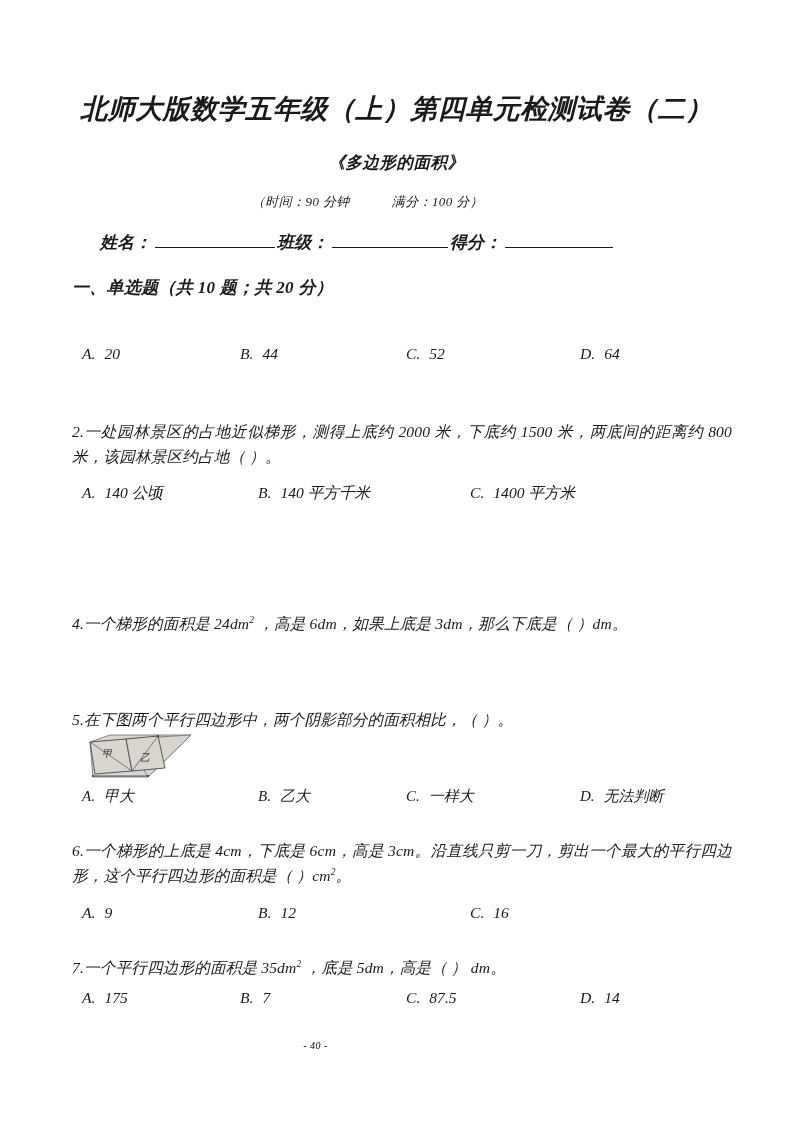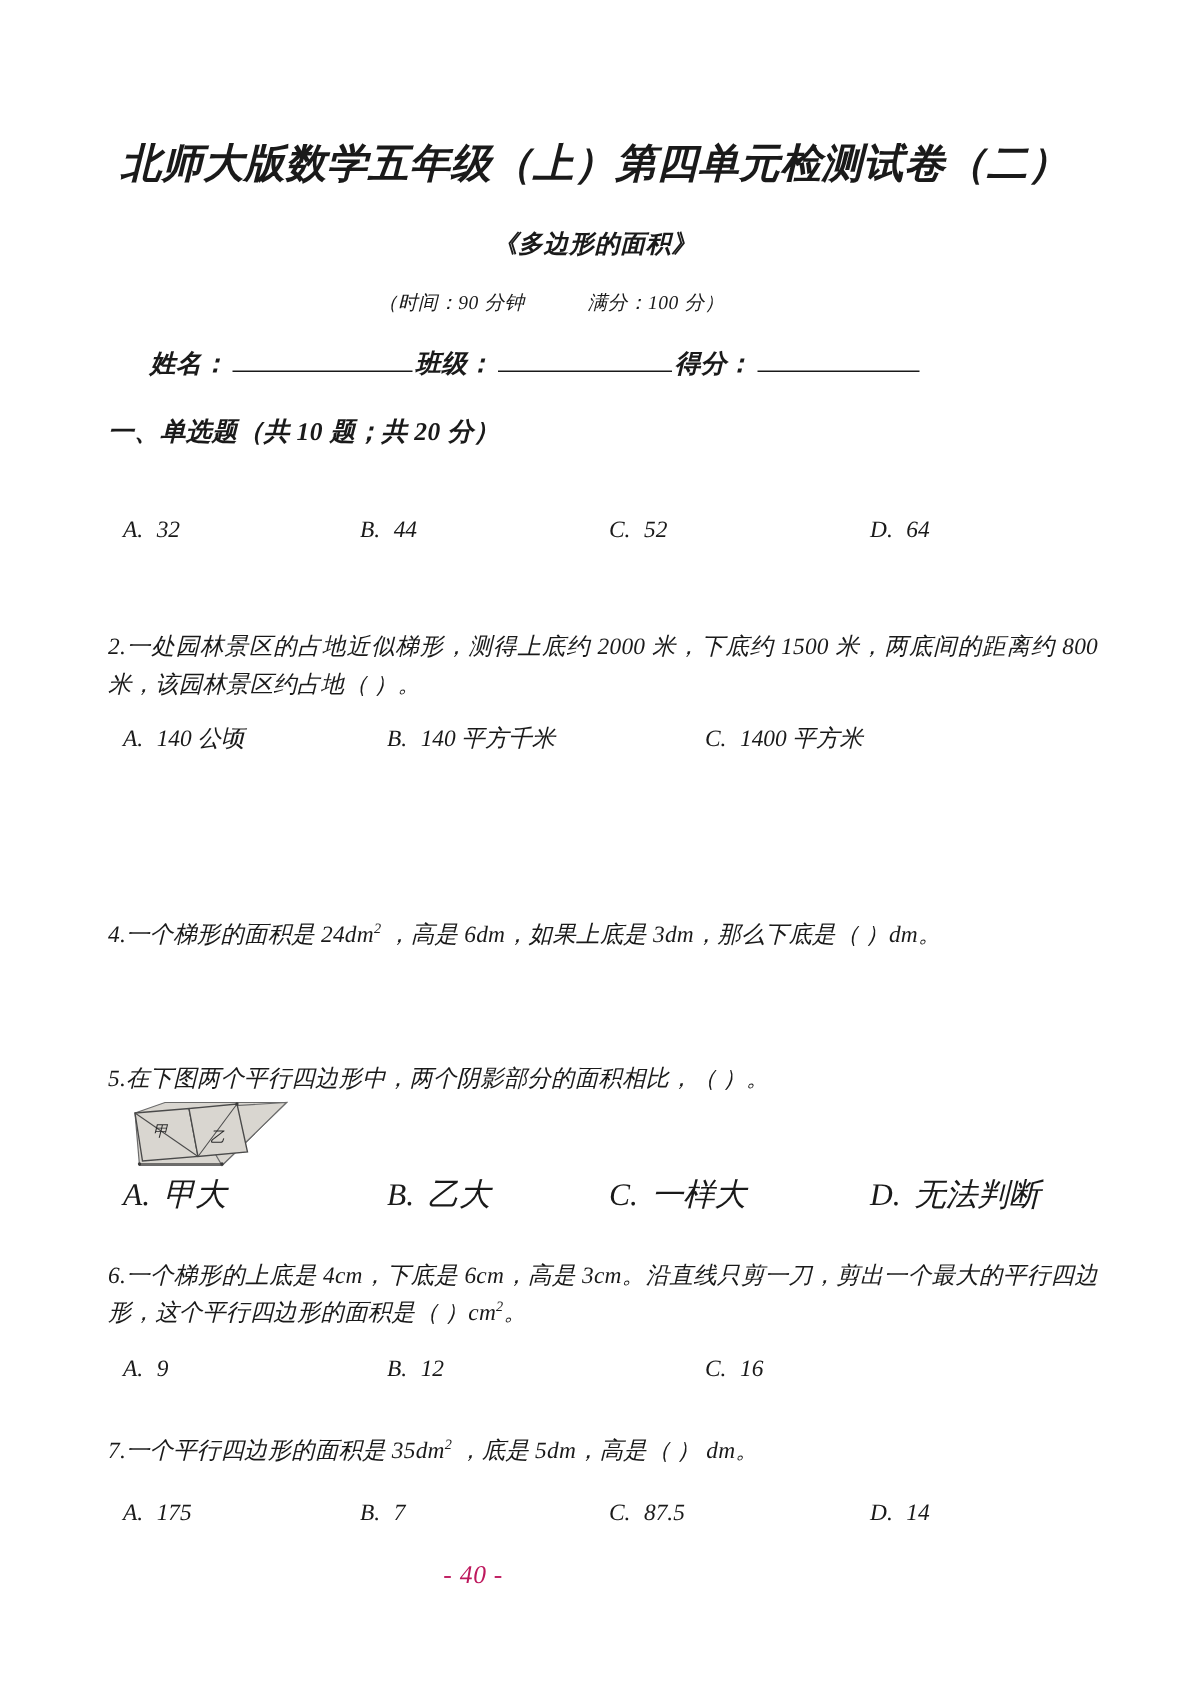--- a/index.html
+++ b/index.html
@@ -125,43 +125,43 @@
   #q2 { top: 419px; }
   #q2 .opts { margin-top: 11px; }
   #q3 { top: 540px; }
   #q3 .opts { margin-top: 12px; }
   #q4 { top: 611px; }
   #q4 .opts { margin-top: 12px; }
   #q5 { top: 707px; }
   #q6 { top: 838px; }
   #q6 .opts { margin-top: 12px; }
   #q7 { top: 955px; }
-  #q7 .opts { margin-top: 16px; }
+  #q7 .opts { margin-top: 5px; }
 
   
   .figure-wrap {
     position: absolute;
     left: 88px;
     top: 733px;
     width: 105px;
     height: 46px;
   }
   .figure-wrap svg { display: block; }
 
-  .q5-opts { position: absolute; left: 72px; top: 784px; width: 660px; height: 25px; font-size: 21px; line-height: 25px; }
+  .q5-opts { position: absolute; left: 72px; top: 784px; width: 660px; height: 25px; font-size: 15px; line-height: 25px; }
 
   
   .footer {
     position: absolute;
     top: 1040px;
     left: 0;
     width: 631px;
     text-align: center;
-    font-size: 17px;
-    color: #be185d;
+    font-size: 10px;
+    color: #000000;
     letter-spacing: 0.5px;
   }
 </style>
 </head>
 <body>
 
 <div class="page">
 
   <div class="doc-title">北师大版数学五年级（上）第四单元检测试卷（二）</div>
   <div class="doc-subtitle">《多边形的面积》</div>
@@ -170,21 +170,21 @@
   </div>
 
   <div class="idline">
     <span class="lbl">姓名：</span><span class="blank w1"></span><span class="lbl">班级：</span><span class="blank w2"></span><span class="lbl">得分：</span><span class="blank w3"></span>
   </div>
 
   <div class="section-head">一、单选题（共 10 题；共 20 分）</div>
 
   <div class="q-block" id="q1">
     <div class="opts">
-      <span class="opt" style="left:10px"><span class="key">A.</span><span>32</span></span>
+      <span class="opt" style="left:10px"><span class="key">A.</span><span>20</span></span>
       <span class="opt" style="left:168px"><span class="key">B.</span><span>44</span></span>
       <span class="opt" style="left:334px"><span class="key">C.</span><span>52</span></span>
       <span class="opt" style="left:508px"><span class="key">D.</span><span>64</span></span>
     </div>
   </div>
 
   <div class="q-block" id="q2">
     <div class="q-text"><span class="num">2.</span><span>一处园林景区的占地近似梯形，测得上底约 2000 米，下底约 1500 米，两底间的距离约 800 米，该园林景区约占地（        ）。</span></div>
     <div class="opts">
       <span class="opt" style="left:10px"><span class="key">A.</span><span>140 公顷</span></span>

